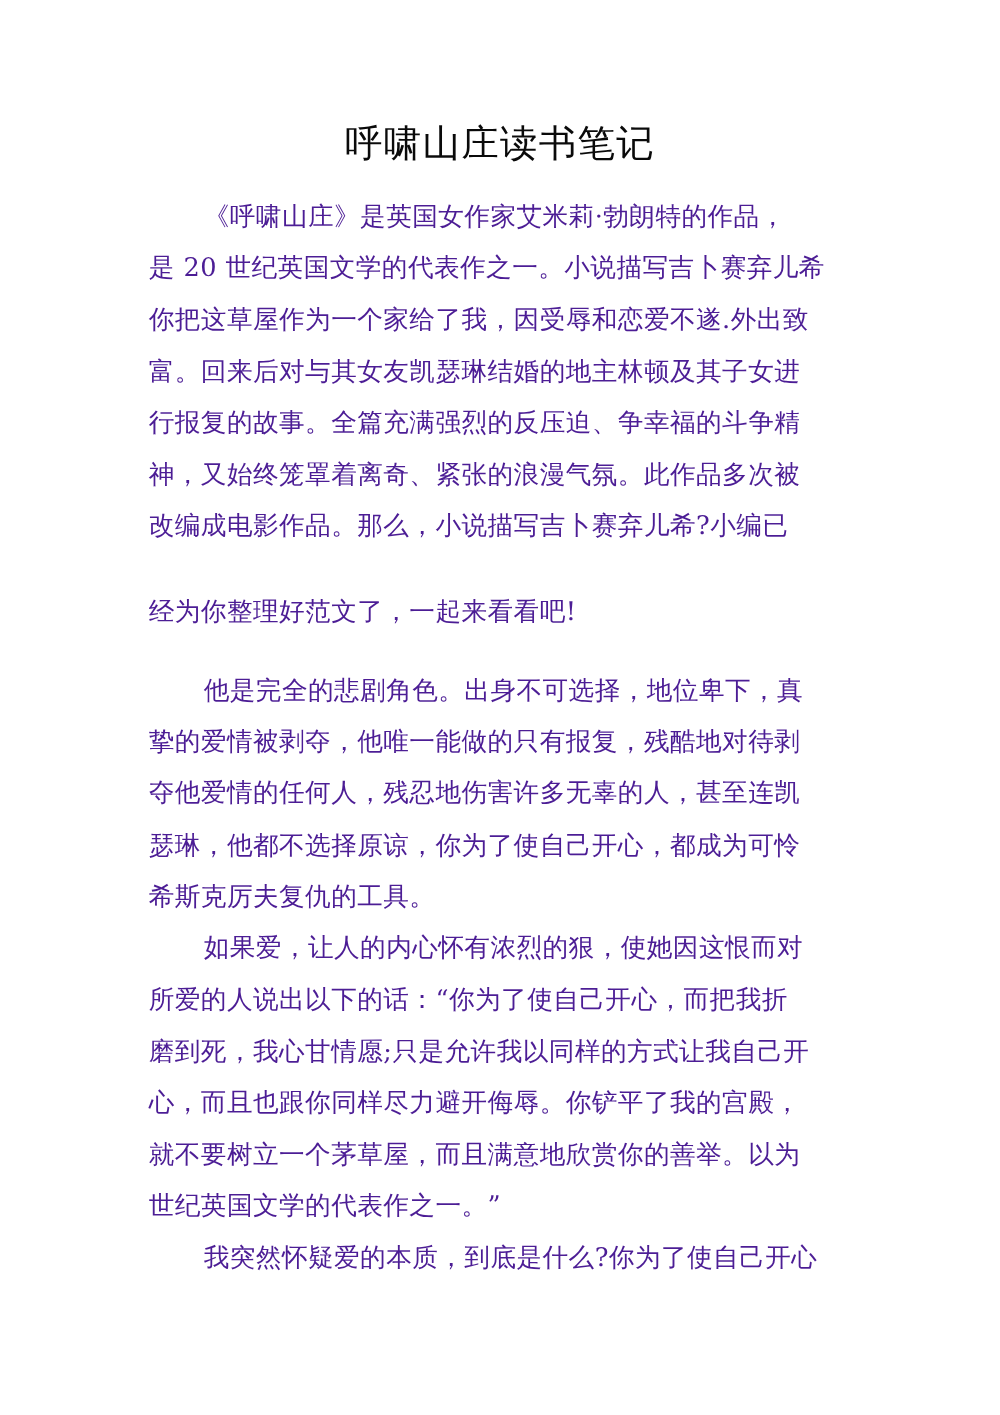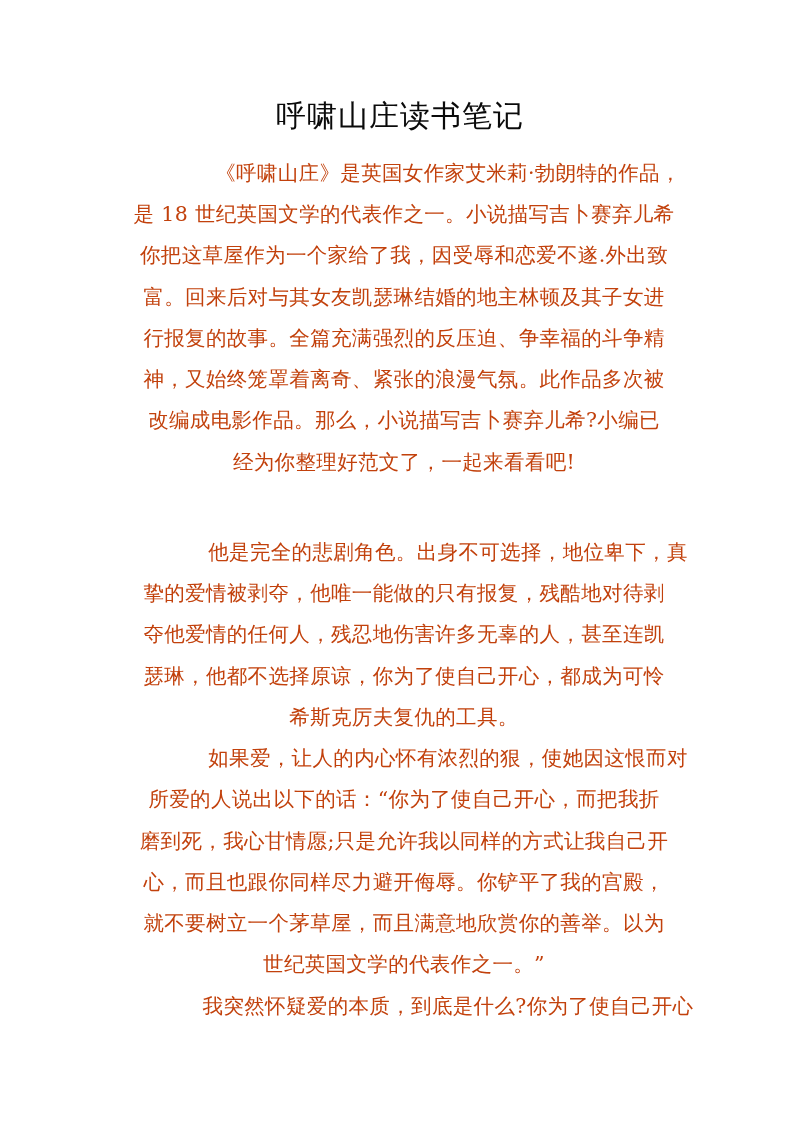--- a/index.html
+++ b/index.html
@@ -39,43 +39,42 @@
     }
     .line {
       position: absolute;
       left: 119px;
       width: 570px;
       height: 30px;
       font-size: 20.5px;
       line-height: 30px;
       white-space: nowrap;
       letter-spacing: 0.35px;
-      color: #c2410c;
-      text-align: center;
+      color: #4c1d95;
     }
     .indent {
       left: 163px;
     }
   </style>
 </head>
 <body>
 
 <div class="page">
 
   <h1 class="title">呼啸山庄读书笔记</h1>
 
   <div>
     <div class="line indent" style="top:158px">《呼啸山庄》是英国女作家艾米莉·勃朗特的作品，</div>
-    <div class="line" style="top:199px">是 18 世纪英国文学的代表作之一。小说描写吉卜赛弃儿希</div>
+    <div class="line" style="top:199px">是 20 世纪英国文学的代表作之一。小说描写吉卜赛弃儿希</div>
     <div class="line" style="top:240px">你把这草屋作为一个家给了我，因受辱和恋爱不遂.外出致</div>
     <div class="line" style="top:282px">富。回来后对与其女友凯瑟琳结婚的地主林顿及其子女进</div>
     <div class="line" style="top:323px">行报复的故事。全篇充满强烈的反压迫、争幸福的斗争精</div>
     <div class="line" style="top:364px">神，又始终笼罩着离奇、紧张的浪漫气氛。此作品多次被</div>
     <div class="line" style="top:405px">改编成电影作品。那么，小说描写吉卜赛弃儿希?小编已</div>
-    <div class="line" style="top:447px">经为你整理好范文了，一起来看看吧!</div>
+    <div class="line" style="top:474px">经为你整理好范文了，一起来看看吧!</div>
   </div>
 
   <div>
     <div class="line indent" style="top:537px">他是完全的悲剧角色。出身不可选择，地位卑下，真</div>
     <div class="line" style="top:578px">挚的爱情被剥夺，他唯一能做的只有报复，残酷地对待剥</div>
     <div class="line" style="top:619px">夺他爱情的任何人，残忍地伤害许多无辜的人，甚至连凯</div>
     <div class="line" style="top:661px">瑟琳，他都不选择原谅，你为了使自己开心，都成为可怜</div>
     <div class="line" style="top:702px">希斯克厉夫复仇的工具。</div>
   </div>
 

